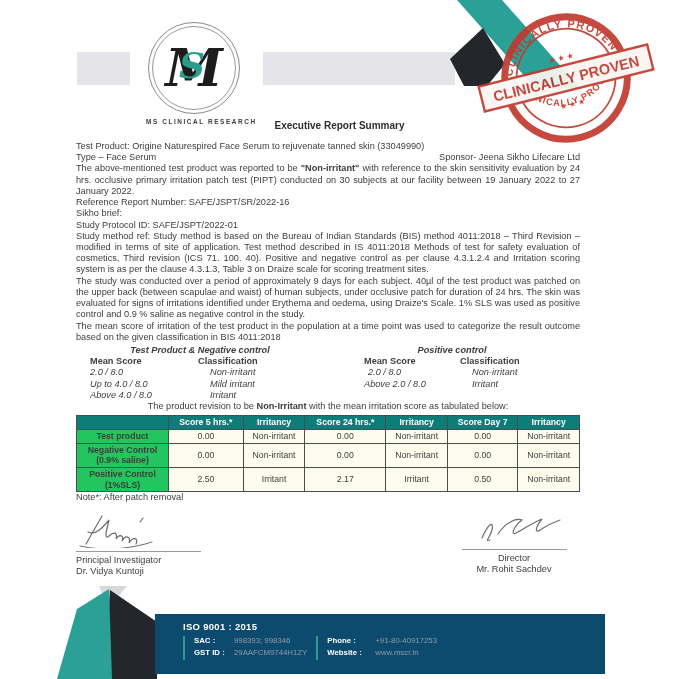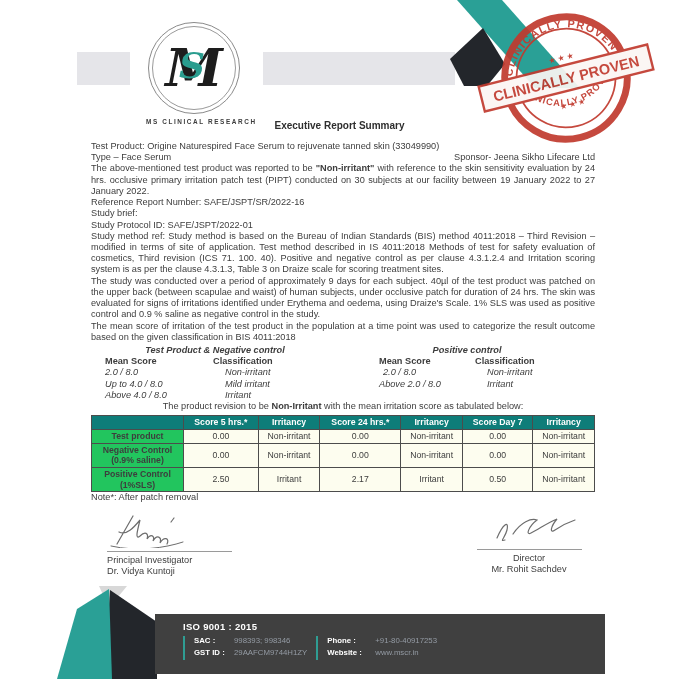--- a/index.html
+++ b/index.html
@@ -26,21 +26,21 @@
     font-family:"DejaVu Serif", serif; font-style:italic; font-weight:bold;
     font-size:36px; color:#2a9d8f; line-height:1; }
   .logo-caption { margin-top:4px; font-size:6.4px; letter-spacing:1.6px; color:#3c3c3c; font-weight:bold; white-space:nowrap; }
   
   .report-title { position:absolute; left:0; top:120px; width:679px; text-align:center;
     font-size:10px; font-weight:bold; color:#2e2e2e; }
   
   .stamp-svg { position:absolute; left:492px; top:4px; width:148px; height:148px;
     transform:rotate(-14deg); overflow:visible; opacity:.92; }
   
-  .content { position:absolute; left:91px; top:141px; width:504px; font-size:9.2px; line-height:1.22; }
+  .content { position:absolute; left:76px; top:141px; width:504px; font-size:9.2px; line-height:1.22; }
   .content p { margin:0; }
   .just { text-align:justify; }
   .row-split { display:flex; justify-content:space-between; }
   .mt9 { margin-top:9px; } .mt11 { margin-top:11px; } .mt8 { margin-top:8px; }
   
   .class-grid { display:grid; grid-template-columns:108px 140px 122px 134px; margin-top:2px; }
   .class-title-l { grid-column:1 / span 2; text-align:center; font-weight:bold; font-style:italic; }
   .class-title-r { grid-column:3 / span 2; text-align:center; font-weight:bold; font-style:italic; }
   .class-head { font-weight:bold; padding-left:14px; }
   .class-cell { font-style:italic; padding-left:14px; }
@@ -50,27 +50,27 @@
   
   .results-table { border-collapse:collapse; width:100%; margin-top:3px; font-size:8.7px; }
   .results-table td, .results-table th { border:1px solid #4c4c4c; text-align:center; padding:1px 2px; }
   .results-table th { background:#0e7d79; color:#fff; font-weight:bold; height:14px; }
   .results-table td.rowlabel { background:#22c55e; font-weight:bold; width:92px; }
   .results-table td.val { background:#fdfdef;text-align:center; }
   .note-line { margin-top:2px; margin-left:24px; }
   
   .sig-row { display:flex; justify-content:space-between; margin-top:8px; }
   .sig-block { font-size:9.2px; }
-  .sig-block.left { margin-left:16px; width:150px; }
+  .sig-block.left { width:150px; }
   .sig-block.right { margin-right:6px; width:120px; text-align:center; }
   .sig-line { border-top:1px solid #9a9a9a; margin:3px 0 3px 0; }
   .sig-scribble { display:block; }
   
   .footer-bar { position:absolute; left:155px; top:614px; width:450px; height:60px;
-    background:#404040; color:#fff; padding:7px 10px 0 28px; }
+    background:#0c4a6e; color:#fff; padding:7px 10px 0 28px; }
   .footer-iso { font-size:9.5px; font-weight:bold; letter-spacing:.3px; }
   .footer-cols { display:flex; margin-top:4px; gap:9px; }
   .f-label { font-weight:bold; font-size:7.8px; color:#ffffff; white-space:nowrap; }
   .f-val { font-size:7.8px; color:#949ba4; }
   .f-row { display:flex; gap:4px; margin-bottom:3px; }
   .addr-val { width:104px; line-height:1.32; }
   .f-div { width:2px; background:#2f9d93; align-self:stretch; }
   .f-col.sac .f-label { width:36px; }
   .f-col.phone .f-label { width:44px; }
 </style>
@@ -124,21 +124,21 @@
     <p>Test Product: Origine Naturespired Face Serum to rejuvenate tanned skin (33049990)</p>
     <div class="row-split">
       <span>Type – Face Serum</span>
       <span>Sponsor- Jeena Sikho Lifecare Ltd</span>
     </div>
 
     <p class="just mt9"><span>The above-mentioned test product was reported to be </span><b>"Non-irritant"</b><span> with reference to the skin sensitivity evaluation by 24 hrs. occlusive primary irritation patch test (PIPT) conducted on 30 subjects at our facility between 19 January 2022 to 27 January 2022.</span></p>
 
     <p class="mt11">Reference Report Number: SAFE/JSPT/SR/2022-16</p>
 
-    <p class="mt11">Study brief:</p>
+    <p class="mt11">Sikho brief:</p>
     <p>Study Protocol ID: SAFE/JSPT/2022-01</p>
     <p class="just">Study method ref: Study method is based on the Bureau of Indian Standards (BIS) method 4011:2018 – Third Revision – modified in terms of site of application. Test method described in IS 4011:2018 Methods of test for safety evaluation of cosmetics, Third revision (ICS 71. 100. 40). Positive and negative control as per clause 4.3.1.2.4 and Irritation scoring system is as per the clause 4.3.1.3, Table 3 on Draize scale for scoring treatment sites.</p>
     <p class="just">The study was conducted over a period of approximately 9 days for each subject. 40µl of the test product was patched on the upper back (between scapulae and waist) of human subjects, under occlusive patch for duration of 24 hrs. The skin was evaluated for signs of irritations identified under Erythema and oedema, using Draize's Scale. 1% SLS was used as positive control and 0.9 % saline as negative control in the study.</p>
 
     <p class="just mt8">The mean score of irritation of the test product in the population at a time point was used to categorize the result outcome based on the given classification in BIS 4011:2018</p>
 
     <div class="class-grid">
       <div class="class-title-l">Test Product &amp; Negative control</div>
       <div class="class-title-r">Positive control</div>
       <div class="class-head">Mean Score</div>

